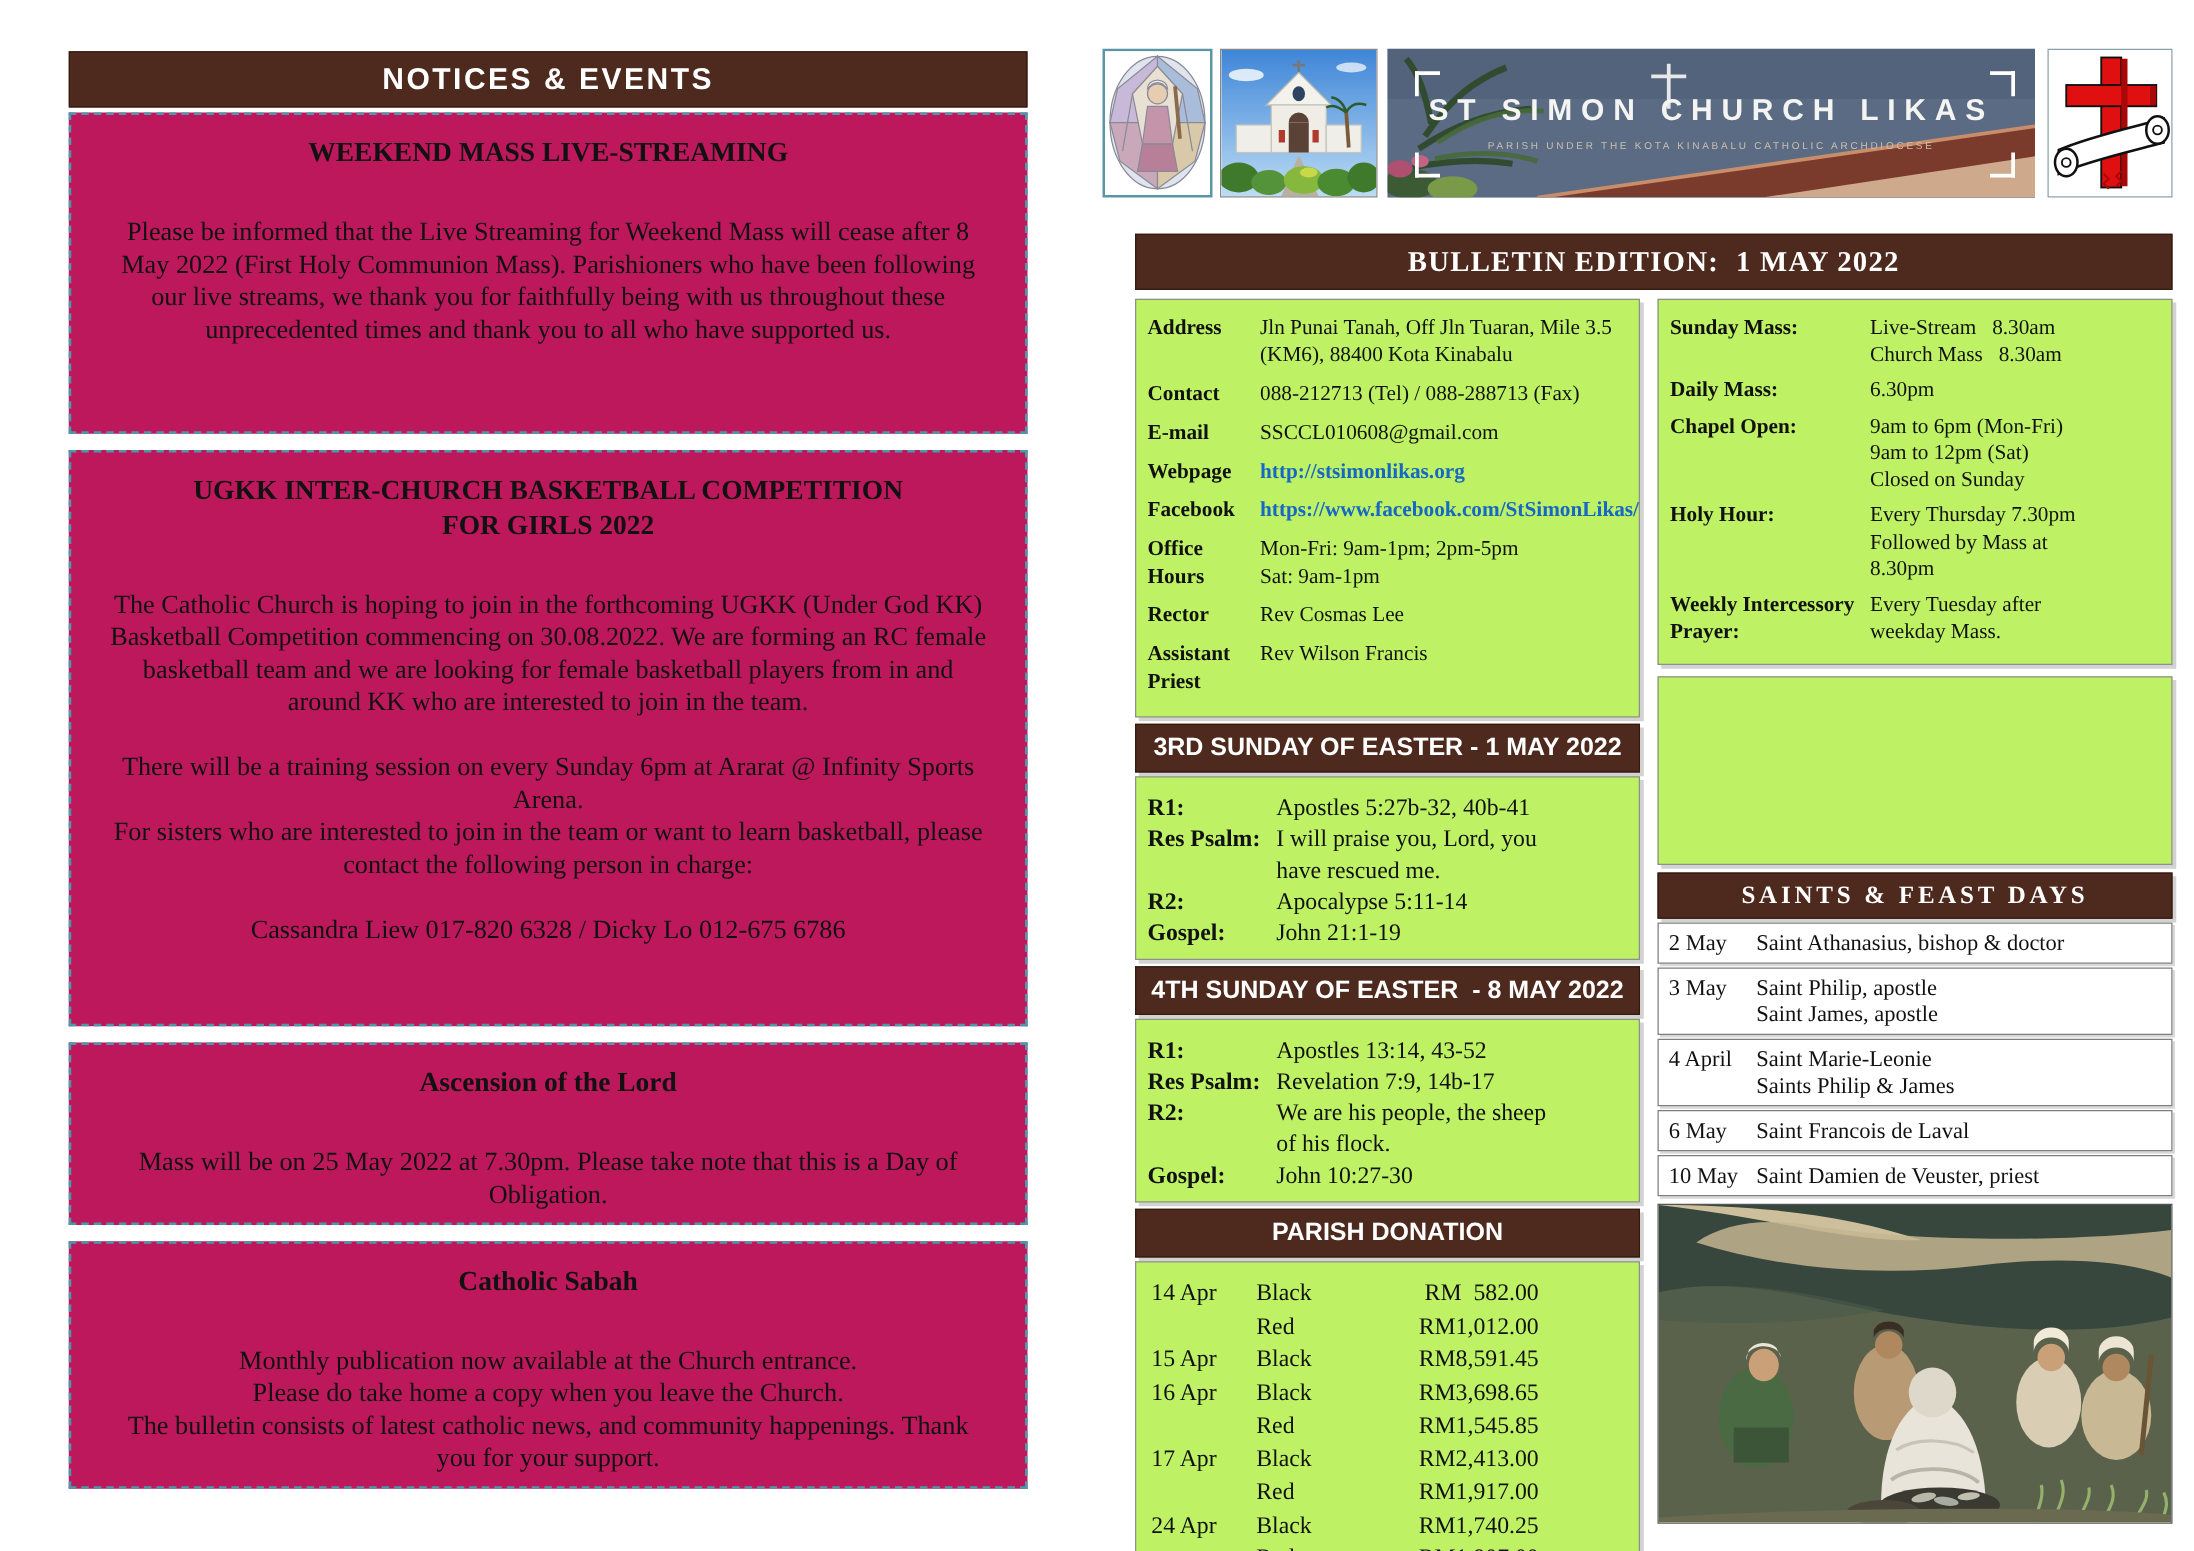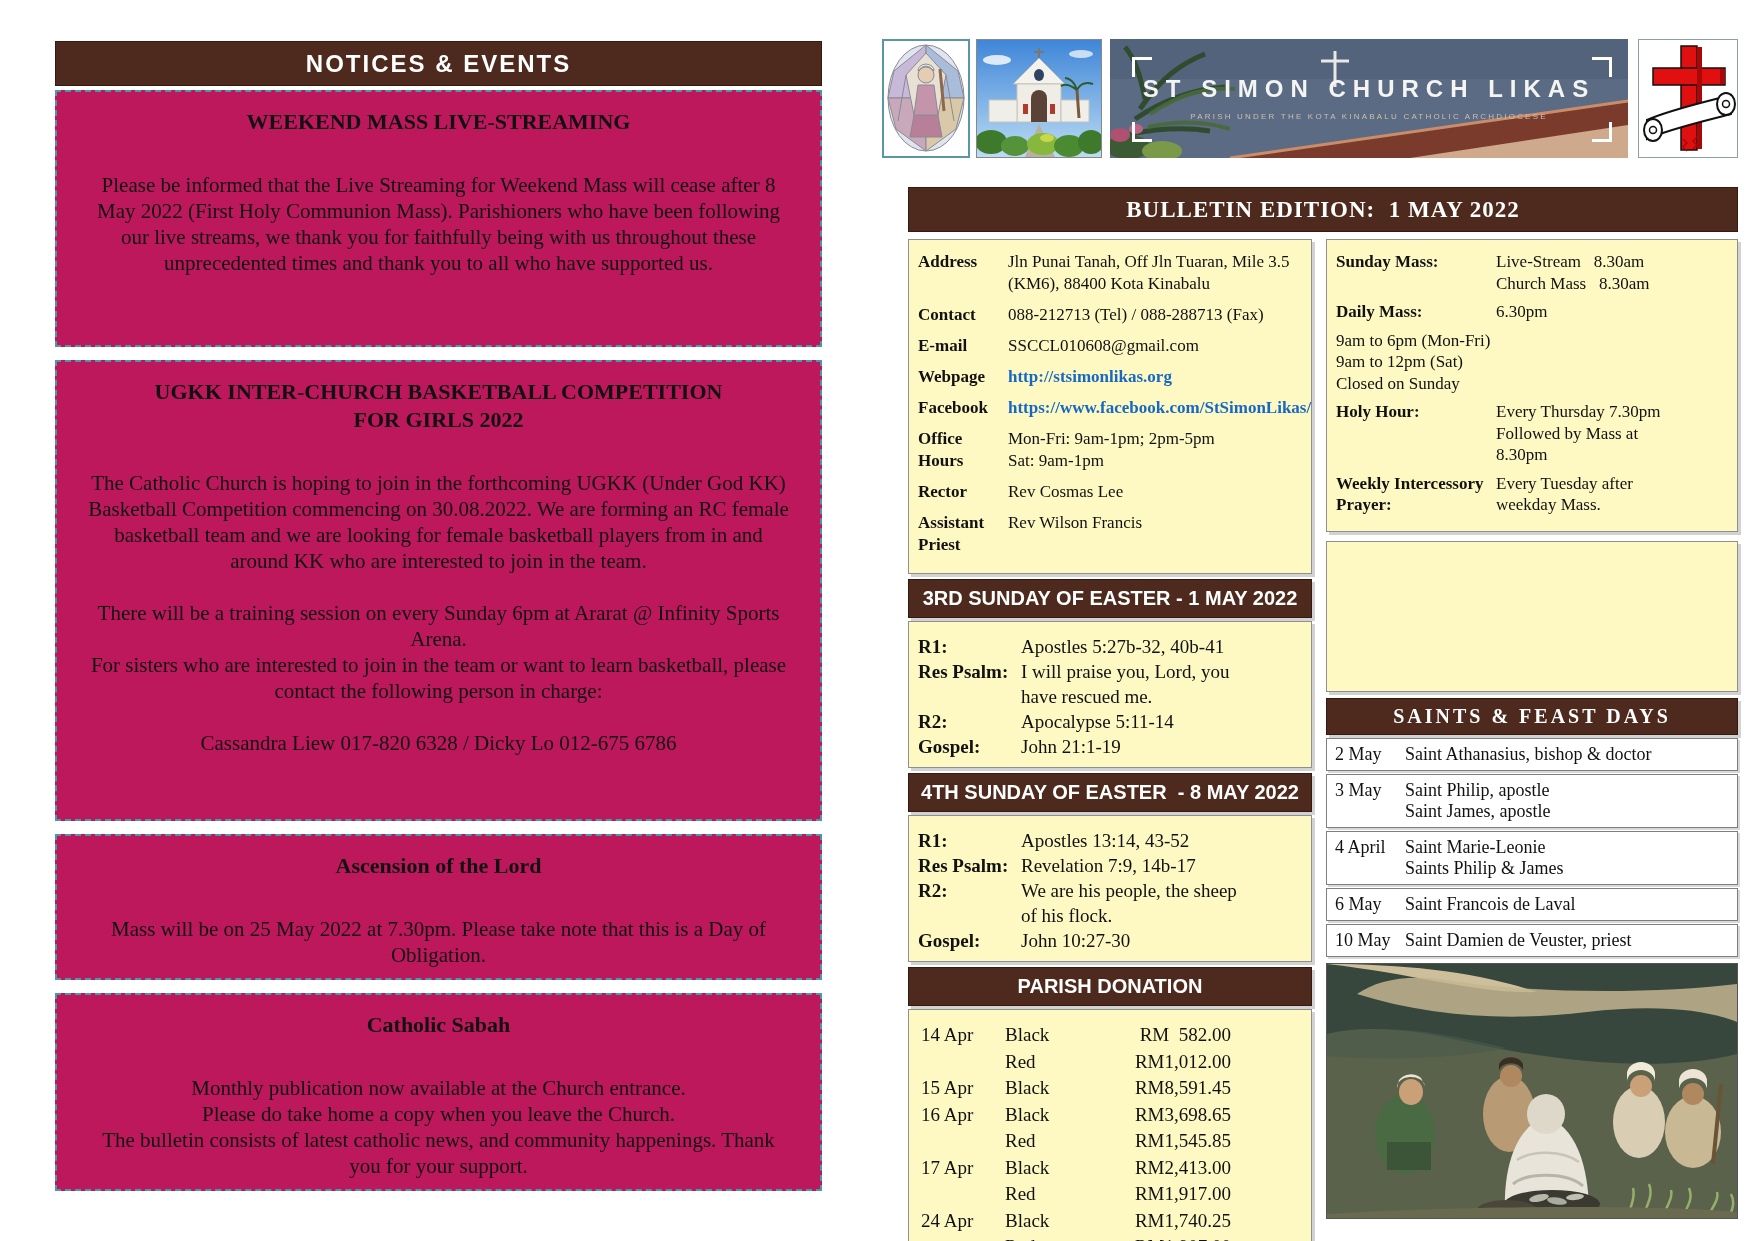--- a/index.html
+++ b/index.html
@@ -52,21 +52,21 @@
   .bulletin-bar{
     margin-left:26px;margin-top:7px;height:45px;background:#4d2a1d;border:1px solid #36190f;
     color:#fff;font-weight:bold;font-size:23px;letter-spacing:1px;white-space:pre;
     display:flex;align-items:center;justify-content:center;
   }
 
   .columns{display:flex;margin-left:26px;margin-top:7px;align-items:flex-start;}
   .col-left{width:404px;flex-shrink:0;}
   .col-right{width:412px;margin-left:14px;flex-shrink:0;}
 
-  .panel{border:1px solid #8f8f8f;box-shadow:3px 3px 0 #d2d2d2;background:#fef9c3;}
+  .panel{border:1px solid #8f8f8f;box-shadow:3px 3px 0 #d2d2d2;background:#bef264;}
 
   
   .contact-box{padding:11px 8px 8px 9px;min-height:298px;}
   .c-row{display:flex;margin-bottom:9px;font-size:17px;line-height:22px;}
   .c-label{width:90px;font-weight:bold;flex-shrink:0;}
   .c-value{white-space:pre-line;}
   .link{color:#1668c4;font-weight:bold;}
 
   
   .section-bar{
@@ -409,20 +409,21 @@
       <div class="sch-row">
           <span class="sch-label">Sunday Mass:</span>
           <span class="sch-value">Live-Stream   8.30am
 Church Mass   8.30am</span>
         </div>
           <div class="sch-row">
           <span class="sch-label">Daily Mass:</span>
           <span class="sch-value">6.30pm</span>
         </div>
           <div class="sch-row">
+          <span class="sch-label">Chapel Open:</span>
           <span class="sch-value">9am to 6pm (Mon-Fri)
 9am to 12pm (Sat)
 Closed on Sunday</span>
         </div>
           <div class="sch-row">
           <span class="sch-label">Holy Hour:</span>
           <span class="sch-value">Every Thursday 7.30pm
 Followed by Mass at
 8.30pm</span>
         </div>

